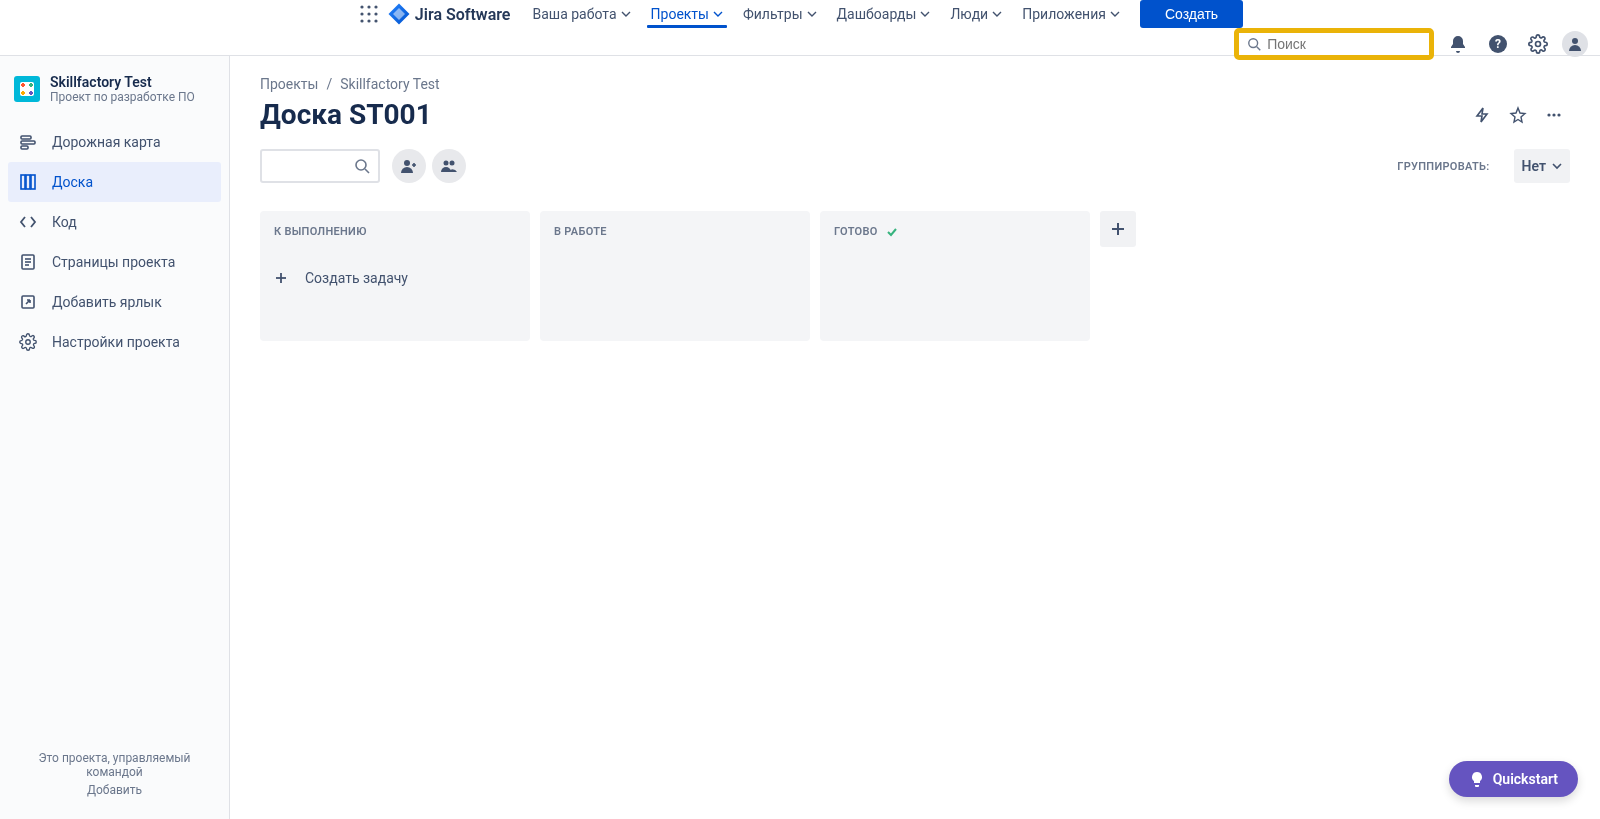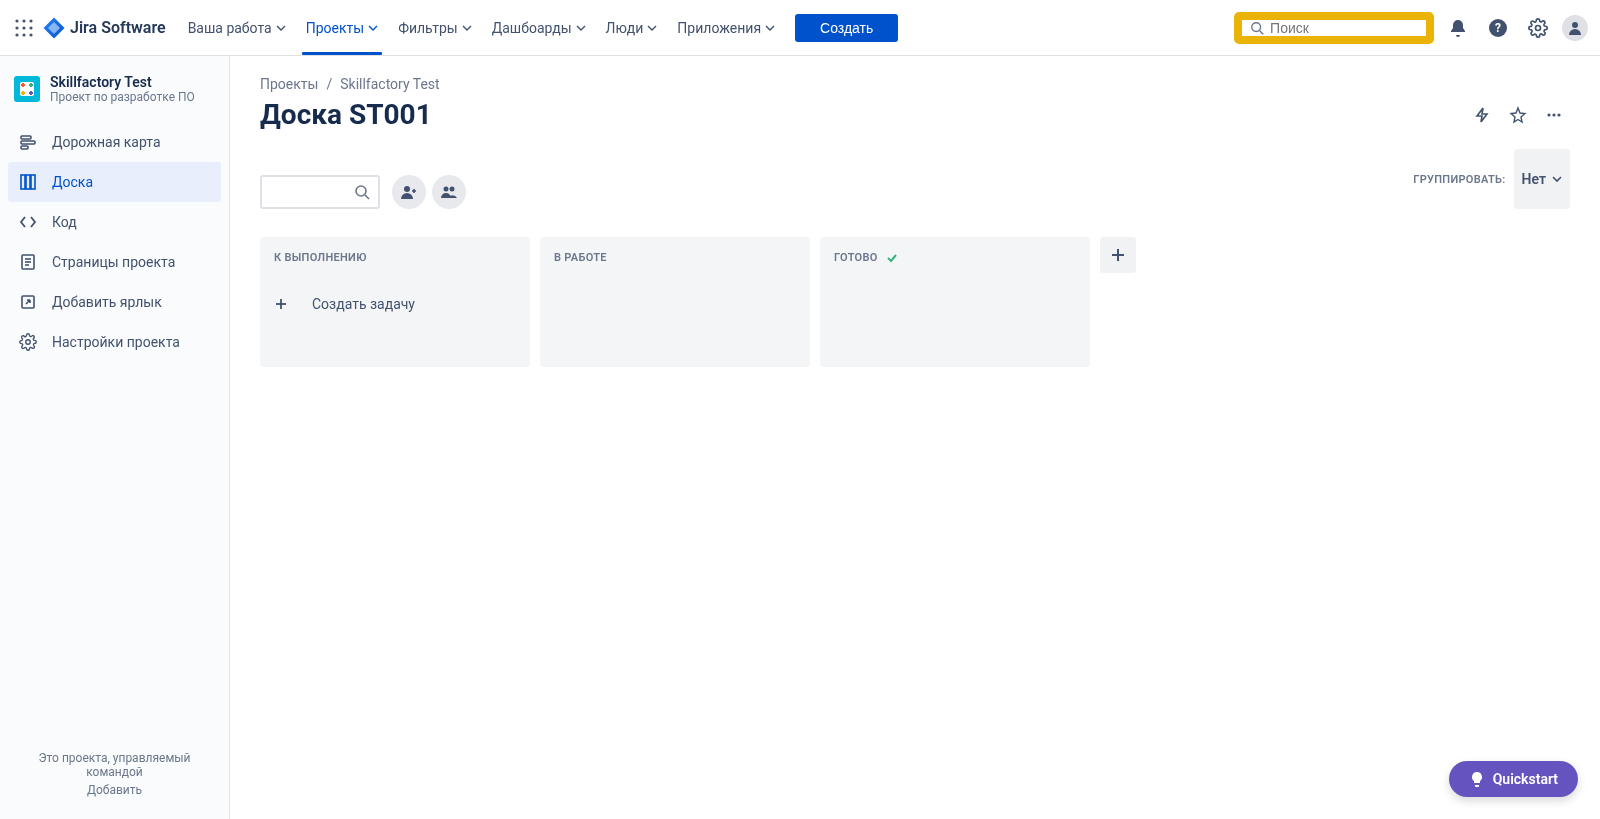--- a/index.html
+++ b/index.html
@@ -12,20 +12,21 @@
     height: 819px;
     overflow: hidden;
   }
   
   .topnav {
     height: 56px;
     border-bottom: 1px solid #dfe1e6;
     display: flex;
     align-items: center;
     padding: 0 12px;
+    flex-direction: column;
   }
   .topnav-left { display: flex; align-items: center; height: 100%; }
   .app-switcher { width: 24px; height: 24px; display: flex; align-items: center; justify-content: center; margin-right: 6px; cursor: pointer; color:#44546f; }
   .logo { display: flex; align-items: center; cursor: pointer; margin-right: 12px; }
   .logo svg { height: 24px; }
   .nav-items { display: flex; align-items: center; height: 100%; }
   .nav-item {
     height: 100%;
     display: flex;
     align-items: center;
@@ -54,21 +55,21 @@
     padding: 6px 25px;
     font-weight: 500;
     cursor: pointer;
     margin-left: 10px;
     font-size: 14px;
   }
   .topnav-right { margin-left: auto; display: flex; align-items: center; gap: 8px; }
   .search-box {
     width: 200px;
     height: 32px;
-    border: 8px solid #eab308;
+    border: 5px solid #eab308;
     border-radius: 5px;
     display: flex;
     align-items: center;
     padding: 0 8px;
     color: #6B778C;
     background:#fff;
   }
   .search-box input {
     border: none;
     outline: none;
@@ -214,28 +215,29 @@
     display:flex;
     align-items:center;
     gap:8px;
     font-size:11px;
     color:#6B778C;
   }
   .group-by .label{ letter-spacing:0.3px; font-weight:600;}
   .group-select {
     background:#f1f2f4;
     border-radius:3px;
-    padding:22px 8px;
+    padding:9px 8px;
     display:flex;
     align-items:center;
     gap:6px;
     cursor:pointer;
     color:#42526E;
     font-weight:600;
     font-size:14px;
+    margin-left:16px;
   }
   
   .board {
     display:flex;
     gap: 10px;
     margin-top: 28px;
     align-items:flex-start;
   }
   .col {
     width: 270px;
@@ -253,21 +255,21 @@
     display:flex;
     align-items:center;
     gap:8px;
     padding: 2px 4px 6px;
   }
   .col-header .check { color:#36B37E; }
   .create-issue {
     margin-top: 20px;
     display:flex;
     align-items:center;
-    gap:24px;
+    gap:17px;
     padding:6px 4px;
     cursor:pointer;
     color:#42526E;
     font-size:14px;
     border-radius:3px;
   }
   .add-col {
     width:36px;height:36px;
     background:#f1f2f4;
     border-radius:3px;

